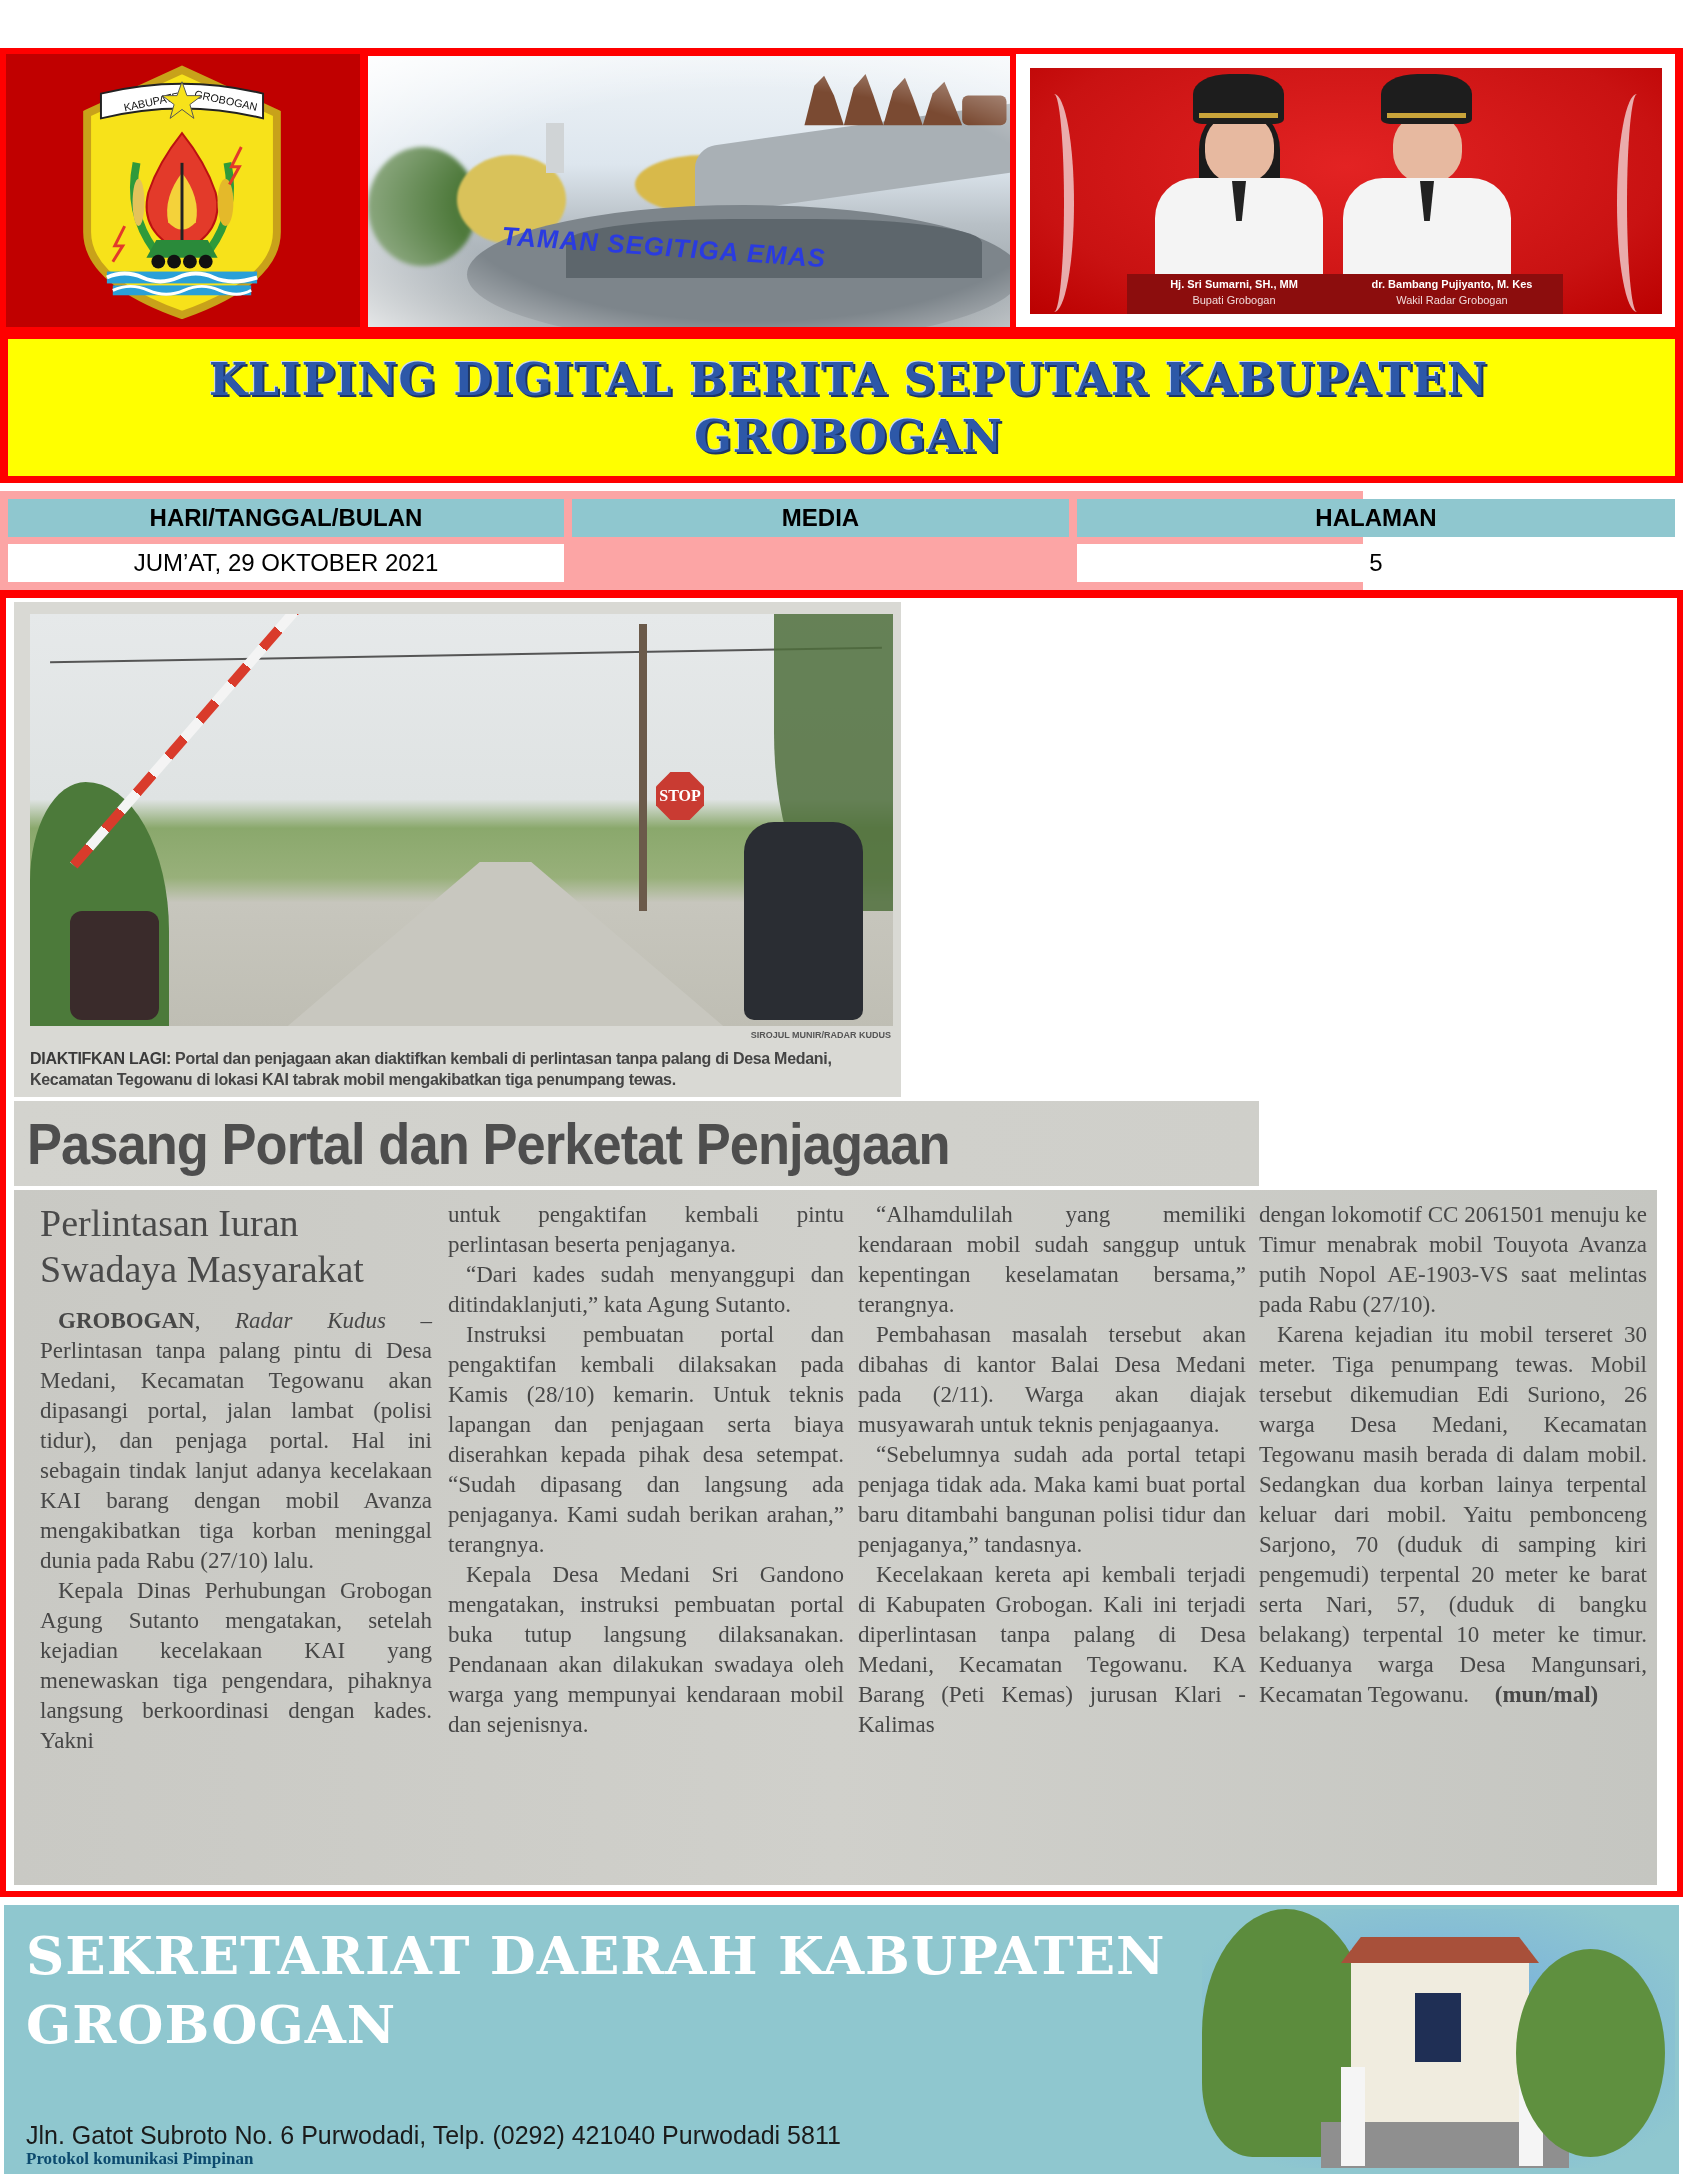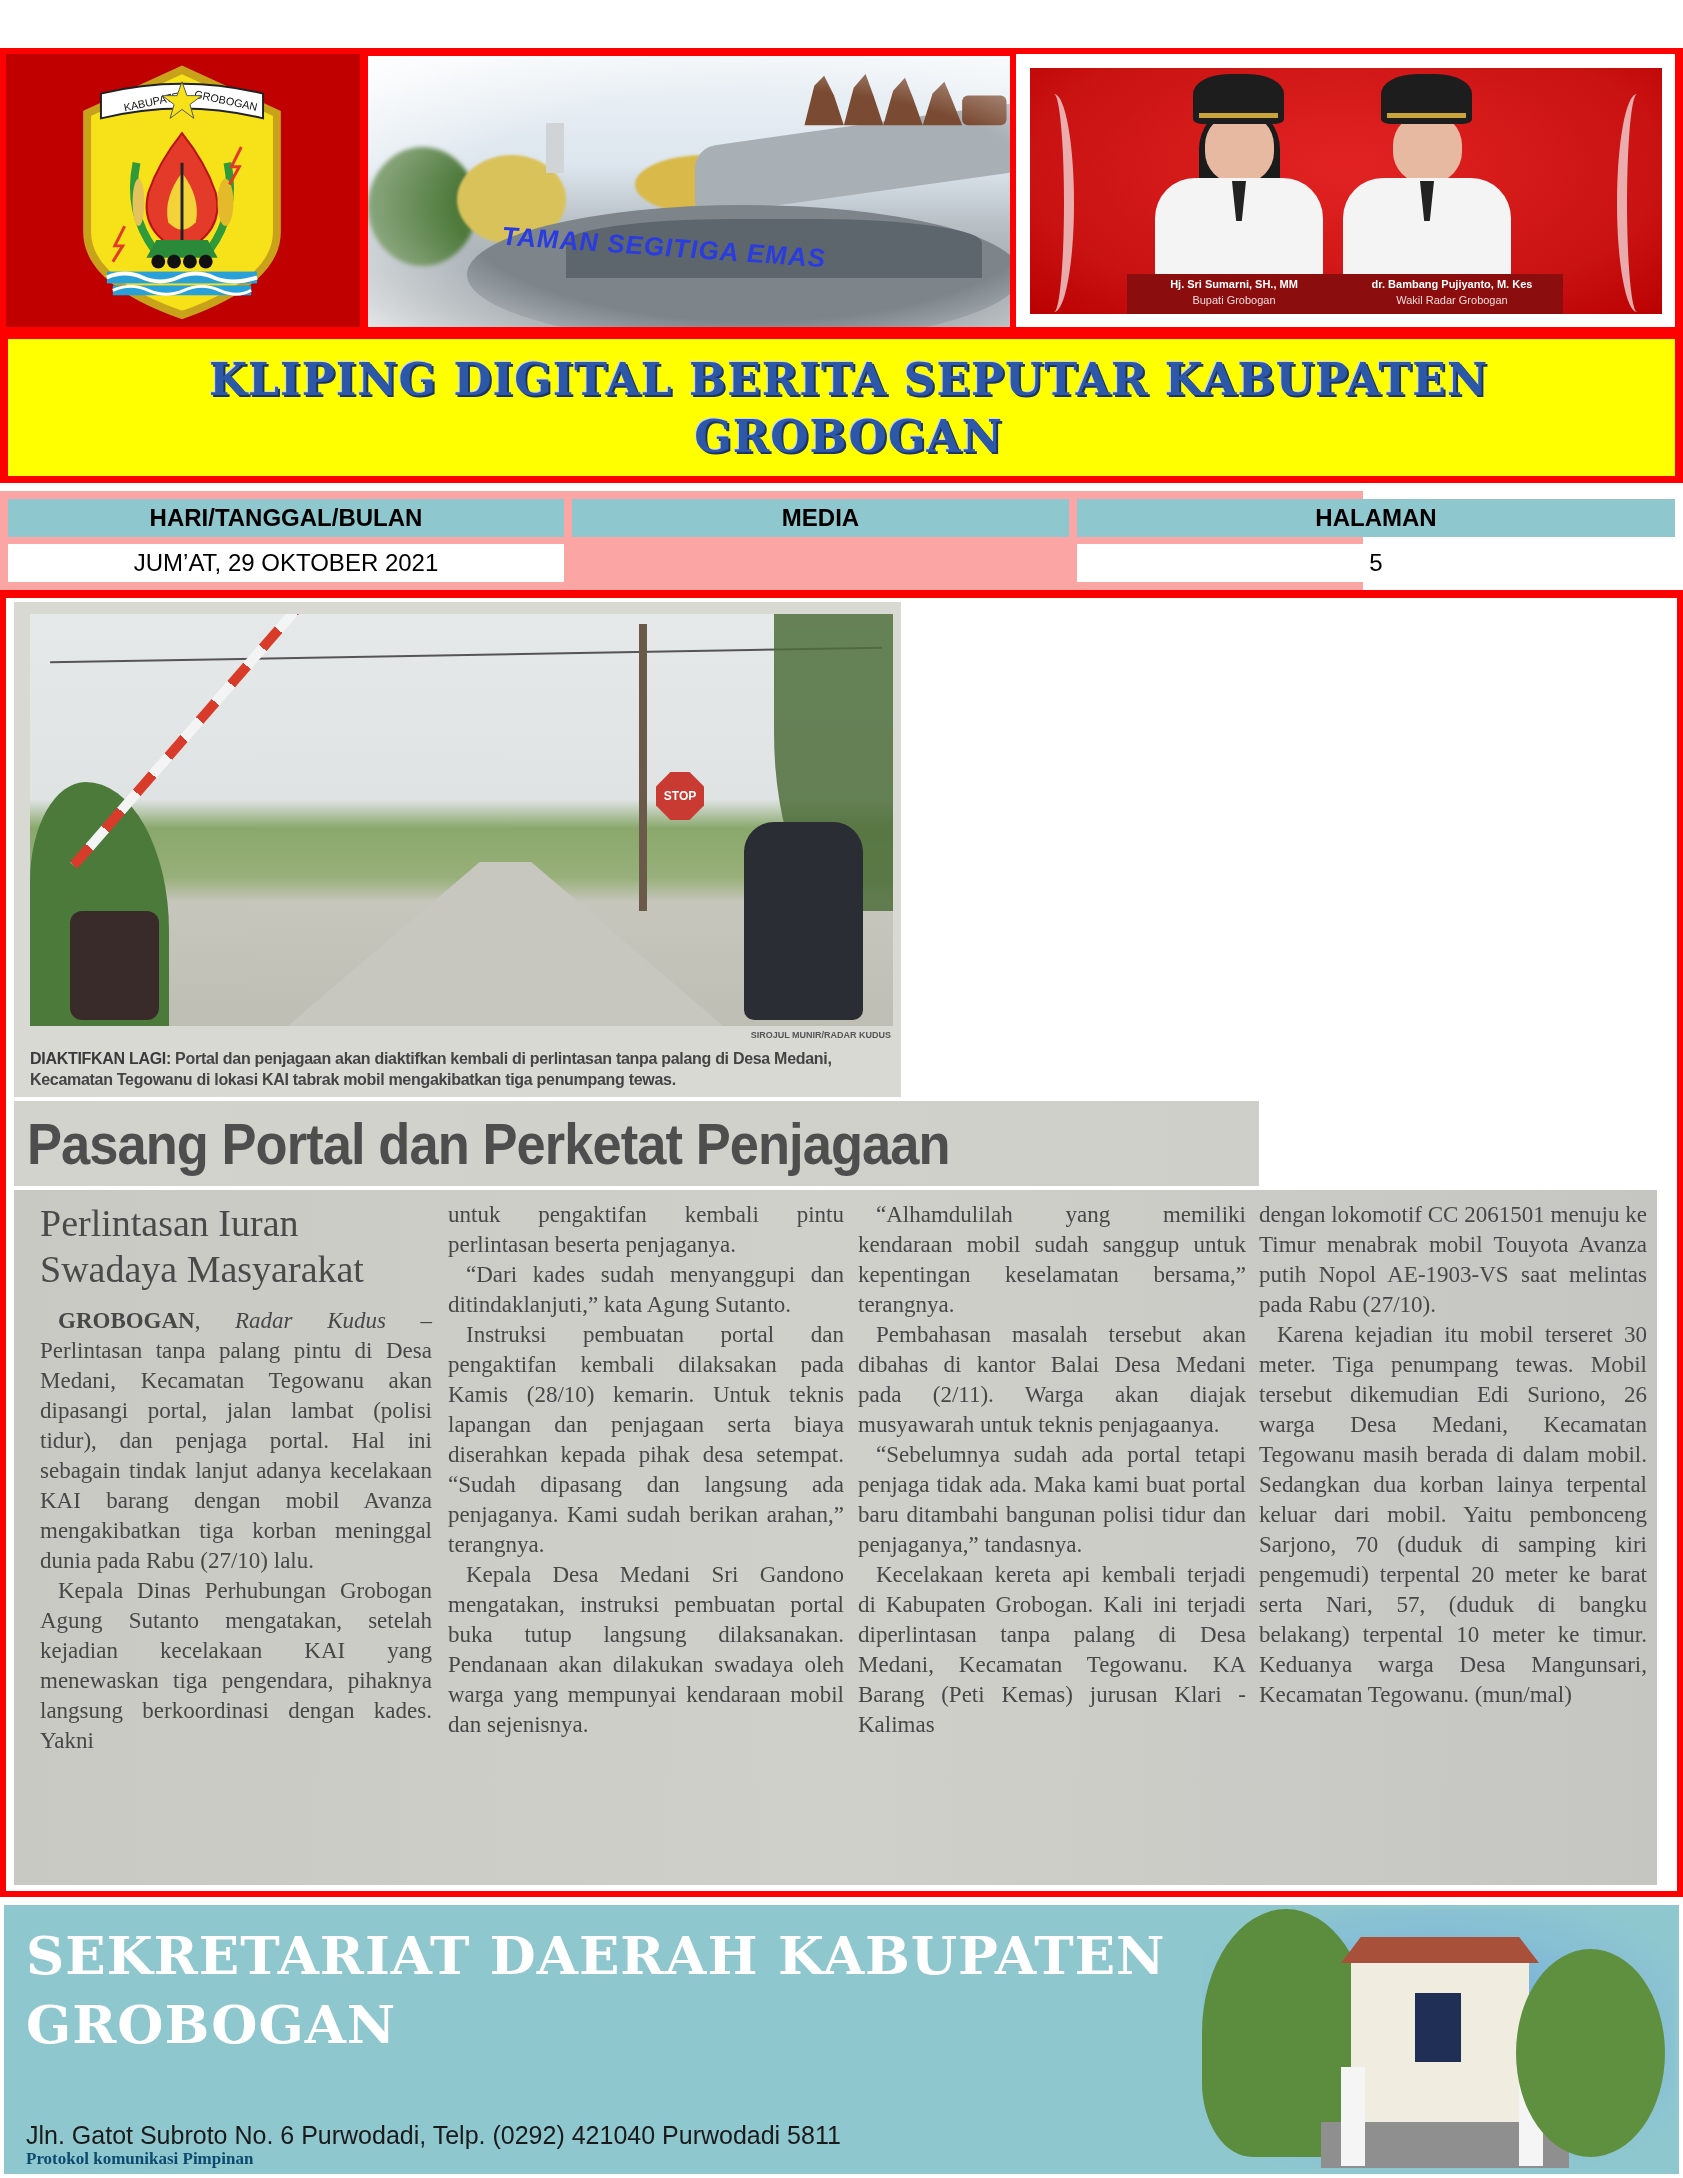--- a/index.html
+++ b/index.html
@@ -61,21 +61,21 @@
 
   
   .clip-frame { position: absolute; left: 0; top: 590px; width: 1683px; height: 1307px; border: 6px solid #ff0000; border-top-width: 8px; background: #ffffff; }
 
   .photo-block { position: absolute; left: 14px; top: 602px; width: 887px; height: 495px; background: #d9d9d4; }
   .photo { position: absolute; left: 16px; top: 12px; width: 863px; height: 412px; background: linear-gradient(180deg,#e6e9ea 0%,#dfe3e3 45%,#8aa86c 52%,#98b07a 64%,#c7c6bd 70%,#bfbeb4 100%); overflow: hidden; }
   .photo-road { position:absolute; left:218px; top:248px; width:515px; height:198px; background:#c8c7bf; clip-path: polygon(45% 0,55% 0,100% 100%,0 100%); }
   .photo-barrier { position:absolute; left:40px; top:208px; width:416px; height:10px; background: repeating-linear-gradient(90deg,#d93b2b 0 24px,#f4f4f4 24px 48px); transform: rotate(-49deg); transform-origin: 0 0; top: 248px; }
   .photo-pole { position:absolute; left:609px; top:10px; width:8px; height:287px; background:#6b5a4a; }
   .photo-wire { position:absolute; left:20px; top:40px; width:832px; height:2px; background:#555; transform: rotate(-1deg); }
-  .photo-stop { position:absolute; left:626px; top:158px; width:48px; height:48px; background:#c93b32; clip-path: polygon(30% 0,70% 0,100% 30%,100% 70%,70% 100%,30% 100%,0 70%,0 30%); color:#fff; font-size:12px; font-weight:bold; display:flex; align-items:center; justify-content:center; }
+  .photo-stop { position:absolute; left:626px; top:158px; width:48px; height:48px; background:#c93b32; clip-path: polygon(30% 0,70% 0,100% 30%,100% 70%,70% 100%,30% 100%,0 70%,0 30%); color:#fff; font-size:16px; font-weight:bold; display:flex; align-items:center; justify-content:center;font-family:Liberation Serif, serif; }
   .photo-bush-l { position:absolute; left:0; top:168px; width:139px; height:248px; background:#4c7a3a; border-radius: 40% 60% 0 0; }
   .photo-bush-r { position:absolute; right:0; top:0; width:119px; height:297px; background:#4f6e3c; border-radius: 0 0 0 60%; opacity:.85; }
   .photo-bike-l { position:absolute; left:40px; top:297px; width:89px; height:109px; background:#3a2b2b; border-radius: 12px; }
   .photo-bike-r { position:absolute; right:30px; top:208px; width:119px; height:198px; background:#2a2d33; border-radius: 30px 30px 10px 10px; }
   .photo-credit { position:absolute; right:10px; top:428px; font-size:9px; font-weight:bold; color:#555; }
   .photo-caption { position:absolute; left:16px; top:446px; width:861px; font-family:"Liberation Sans", sans-serif; font-size:16px; line-height:21px; color:#444; font-weight:bold; letter-spacing:-0.3px; }
   .photo-caption .lead { font-weight:bold; color:#3a3a3a; }
 
   .headline-block { position:absolute; left:14px; top:1101px; width:1245px; height:85px; background: linear-gradient(90deg,#d3d3ce,#cfcfca); display:flex; align-items:center; }
   .headline { font-family:"Liberation Sans", sans-serif; font-weight:bold; font-size:57px; color:#4e4e4e; padding-left:14px; letter-spacing:-1px; transform: scaleX(0.92); transform-origin: left center; }
@@ -84,21 +84,21 @@
   .col { position:absolute; top:10px; font-family:"Liberation Serif", serif; font-size:23px; line-height:30px; color:#474747; text-align: justify; }
   .col p { text-indent: 0; }
   .col p.ind { text-indent: 18px; }
   .col1 { left: 26px; width: 392px; }
   .col2 { left: 434px; width: 396px; }
   .col3 { left: 844px; width: 388px; }
   .col4 { left: 1245px; width: 388px; }
   .subhead { font-family:"Liberation Serif", serif; font-size:38px; line-height:46px; color:#4a4a4a; margin-bottom: 14px; text-align:left; }
   .dateline { font-weight:bold; }
   .source { font-style: italic; }
-  .sig { font-weight: normal; }
+  .sig { font-weight: bold; margin-left: 20px; }
 
   
   .footer { position:absolute; left:4px; top:1905px; width:1675px; height:269px; background:#8fc7cf; }
   .footer-title { position:absolute; left:22px; top:16px; width:1168px; font-family:"DejaVu Serif", serif; font-weight:bold; font-size:53px; line-height:69px; color:#ffffff; letter-spacing: 1px; }
   .footer-address { position:absolute; left:22px; top:184px; font-family:Liberation Sans, sans-serif; font-size:25px; color:#1a1a1a;margin-top:32px; }
   .footer-protocol { position:absolute; left:22px; top:244px; font-family:"Liberation Serif", serif; font-weight:bold; font-size:17px; color:#0c4a6e; }
   .footer-photo { position:absolute; left:1198px; top:4px; width:473px; height:259px; background: radial-gradient(ellipse at 50% 50%, #5fa2d6 0%, #7fb7d9 40%, #8fc7cf 85%); overflow:hidden; border-radius: 20px; }
   .fp-tree-l { position:absolute; left:0; top:0; width:168px; height:248px; background:#5c8c3d; border-radius: 50% 50% 30% 30%; }
   .fp-tree-r { position:absolute; right:10px; top:40px; width:149px; height:208px; background:#5f903f; border-radius: 50%; }
   .fp-building { position:absolute; left:149px; top:40px; width:178px; height:178px; background:#f0ecdf; }

